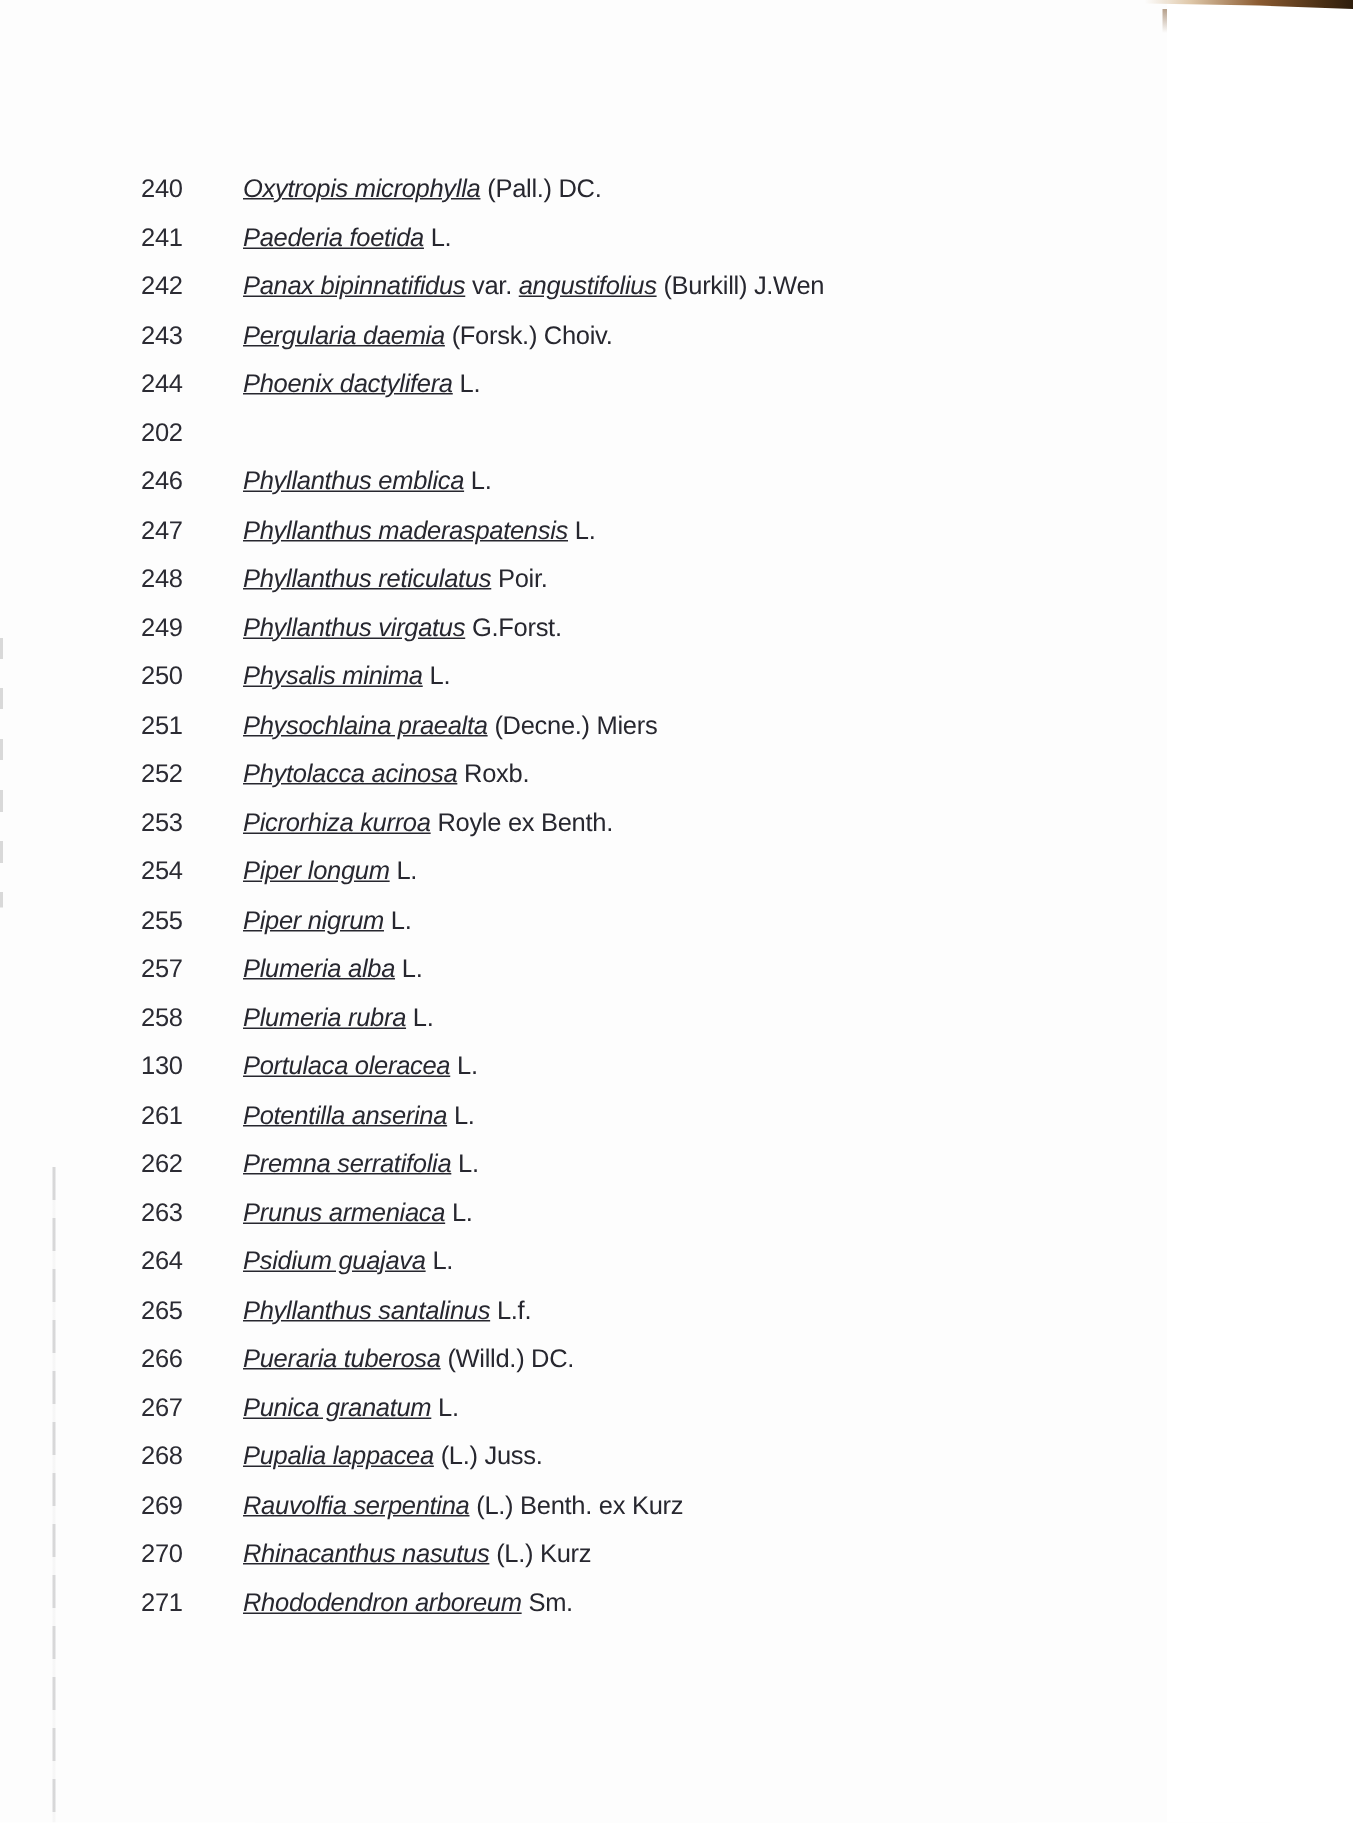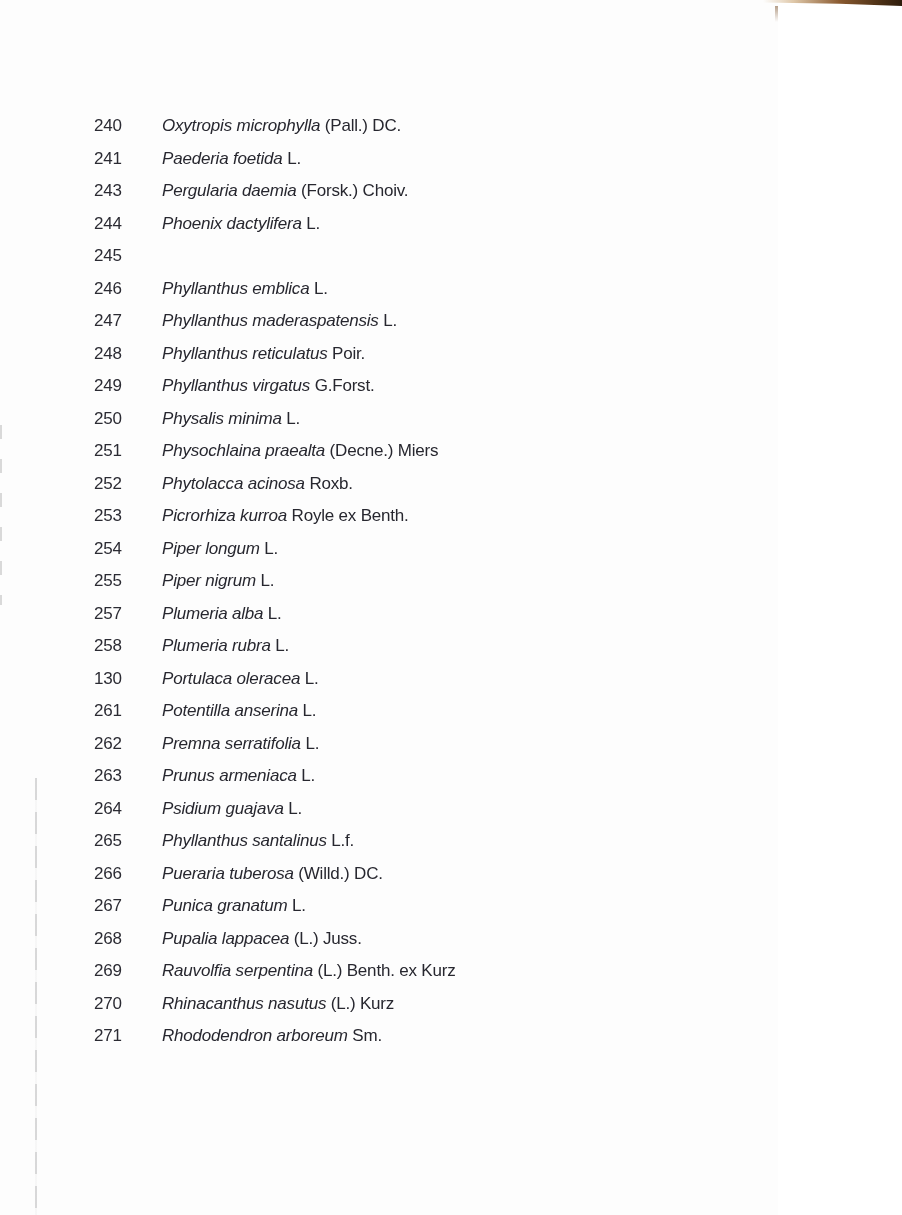--- a/index.html
+++ b/index.html
@@ -81,20 +81,21 @@
     color: #27272f;
     white-space: nowrap;
   }
   .num {
     width: 68px;
     flex: 0 0 68px;
     color: #2b2b33;
   }
   .name em {
     font-style: italic;
+    text-decoration: underline;
   }
   .name span {
     font-style: normal;
   }
 </style>
 </head>
 <body>
 
 <div class="page">
   <div class="artifact-top-right"></div>
@@ -104,29 +105,33 @@
   <ol class="species-list">
       <li class="row">
         <span class="num">240</span>
         <span class="name"><em>Oxytropis microphylla</em><span> (Pall.) DC.</span></span>
       </li>
       <li class="row">
         <span class="num">241</span>
         <span class="name"><em>Paederia foetida</em><span> L.</span></span>
       </li>
       <li class="row">
+        <span class="num">242</span>
+        <span class="name"><em>Panax bipinnatifidus</em><span> var. </span><em>angustifolius</em><span> (Burkill) J.Wen</span></span>
+      </li>
+      <li class="row">
         <span class="num">243</span>
         <span class="name"><em>Pergularia daemia</em><span> (Forsk.) Choiv.</span></span>
       </li>
       <li class="row">
         <span class="num">244</span>
         <span class="name"><em>Phoenix dactylifera</em><span> L.</span></span>
       </li>
       <li class="row">
-        <span class="num">245</span>
+        <span class="num">202</span>
       </li>
       <li class="row">
         <span class="num">246</span>
         <span class="name"><em>Phyllanthus emblica</em><span> L.</span></span>
       </li>
       <li class="row">
         <span class="num">247</span>
         <span class="name"><em>Phyllanthus maderaspatensis</em><span> L.</span></span>
       </li>
       <li class="row">

